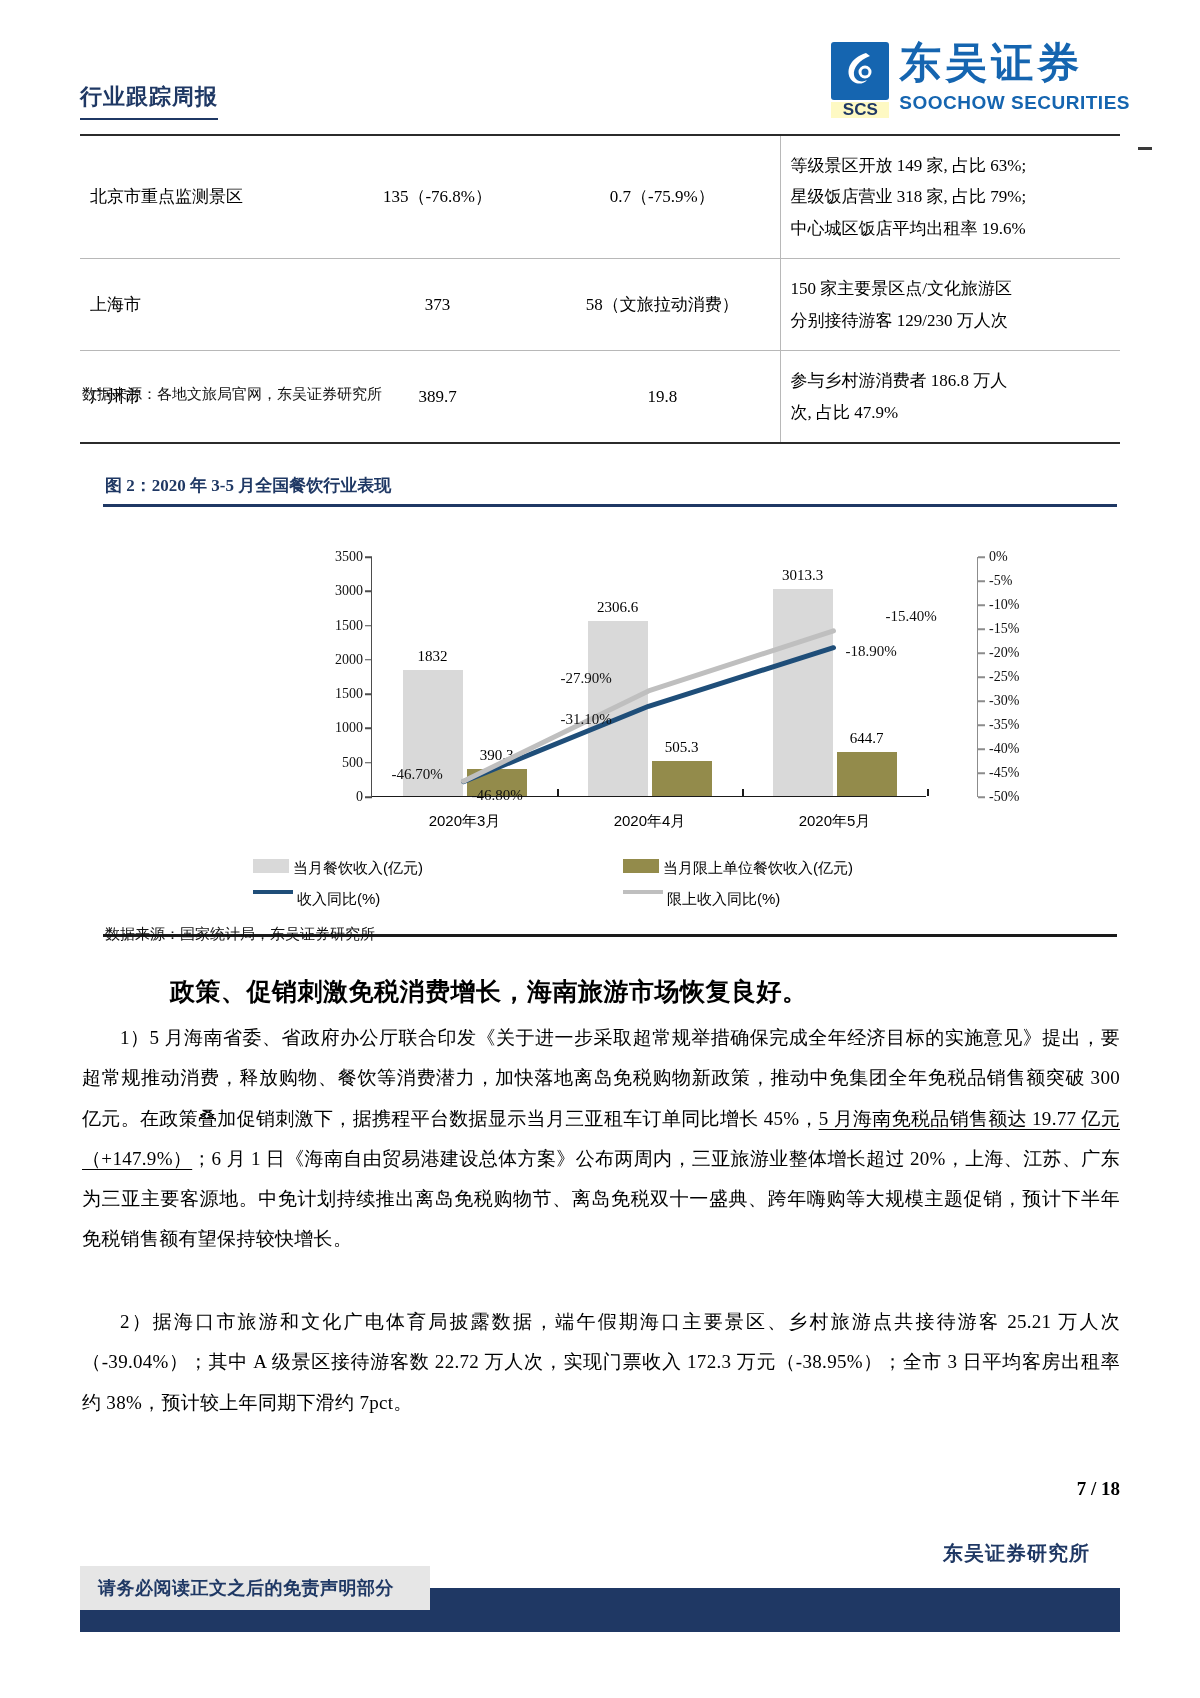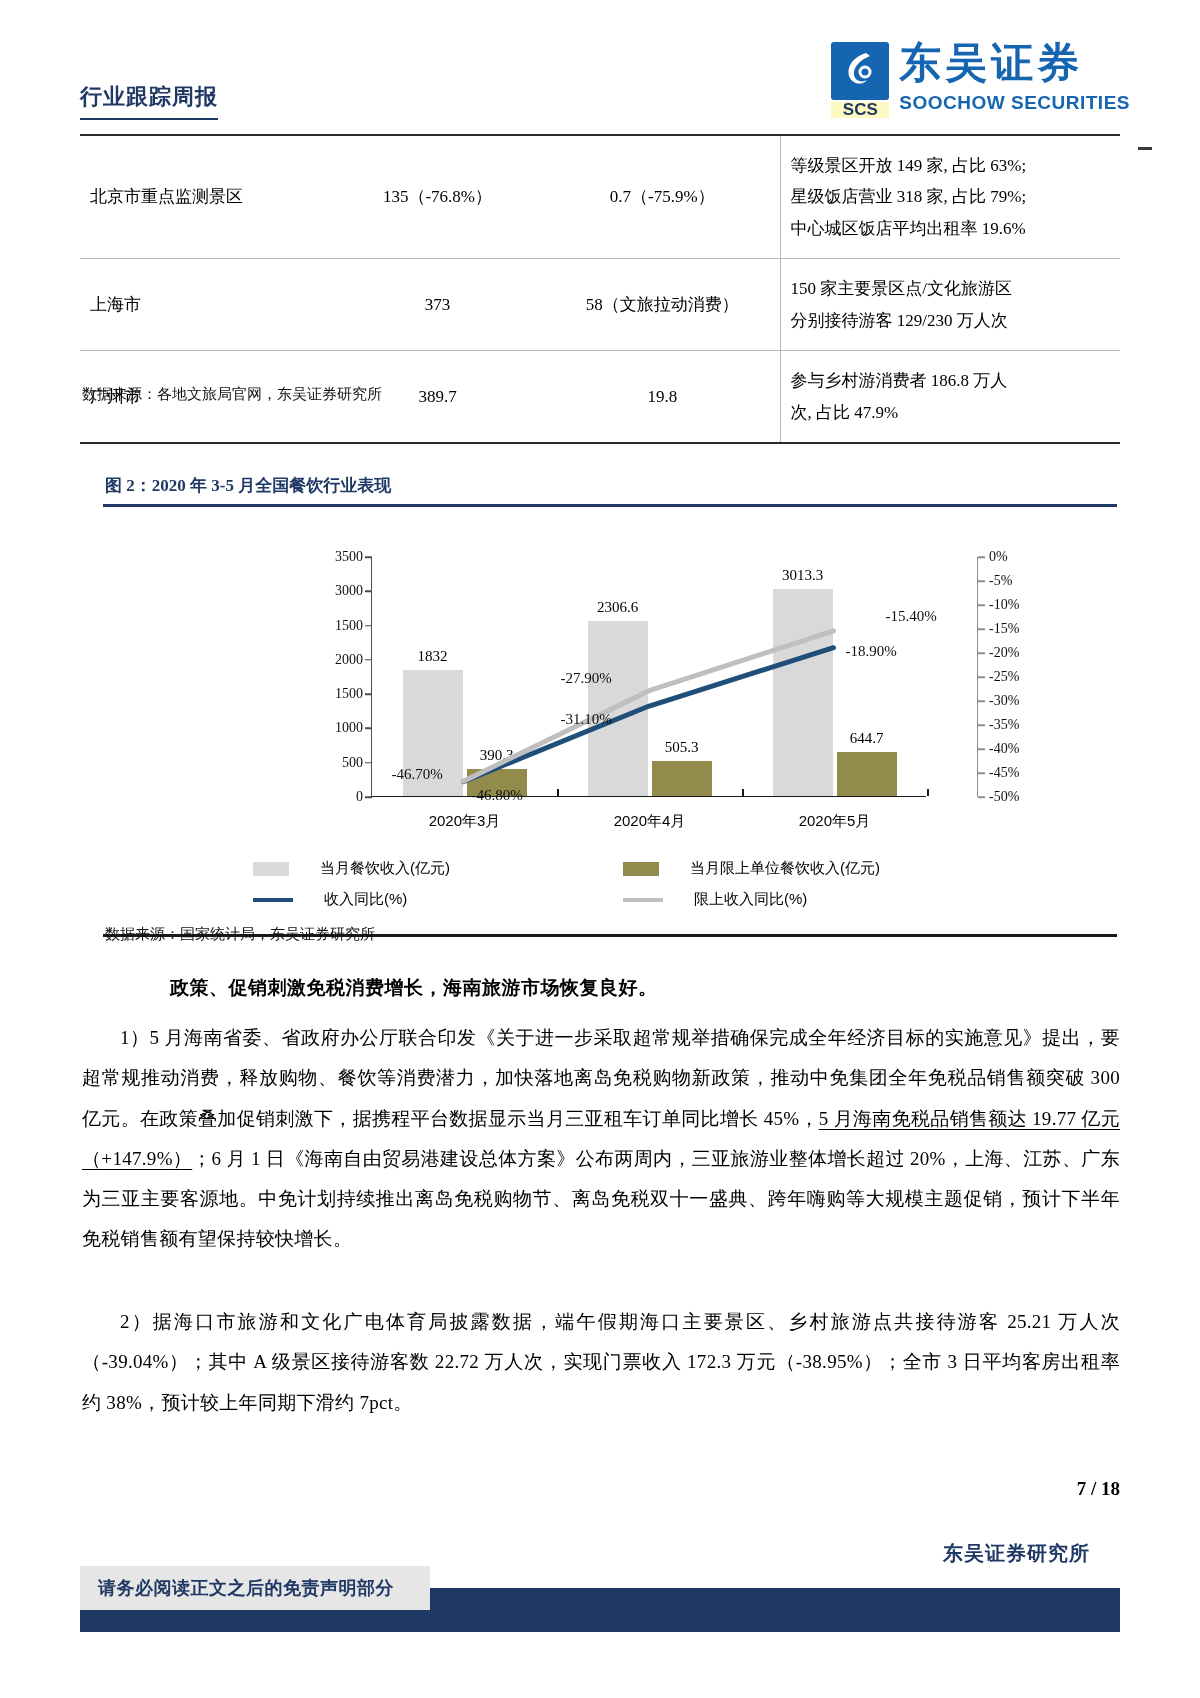--- a/index.html
+++ b/index.html
@@ -213,30 +213,30 @@
   }
 
   .legend {
     position: absolute;
     left: 150px; top: 352px;
     width: 700px;
     font-family: "Liberation Sans", sans-serif;
     font-size: 15px;
   }
   .leg-row { display: flex; margin-bottom: 12px; }
-  .leg-item { display: flex; align-items: center; width: 50%; gap: 27px; }
+  .leg-item { display: flex; align-items: flex-start; width: 50%; }
   .leg-item.second { padding-left: 20px; }
   .swatch-box { width: 36px; height: 14px; margin-right: 4px; }
   .swatch-line { width: 40px; height: 4px; margin-right: 4px; }
 
   
   .bold-lead {
     position: absolute;
     left: 170px; top: 975px;
-    font-size: 19px;
+    font-size: 25px;
     font-weight: bold;
     letter-spacing: 0.5px;
   }
   .para {
     position: absolute;
     left: 82px;
     width: 1038px;
     font-size: 19px;
     line-height: 2.12;
     text-align: justify;

